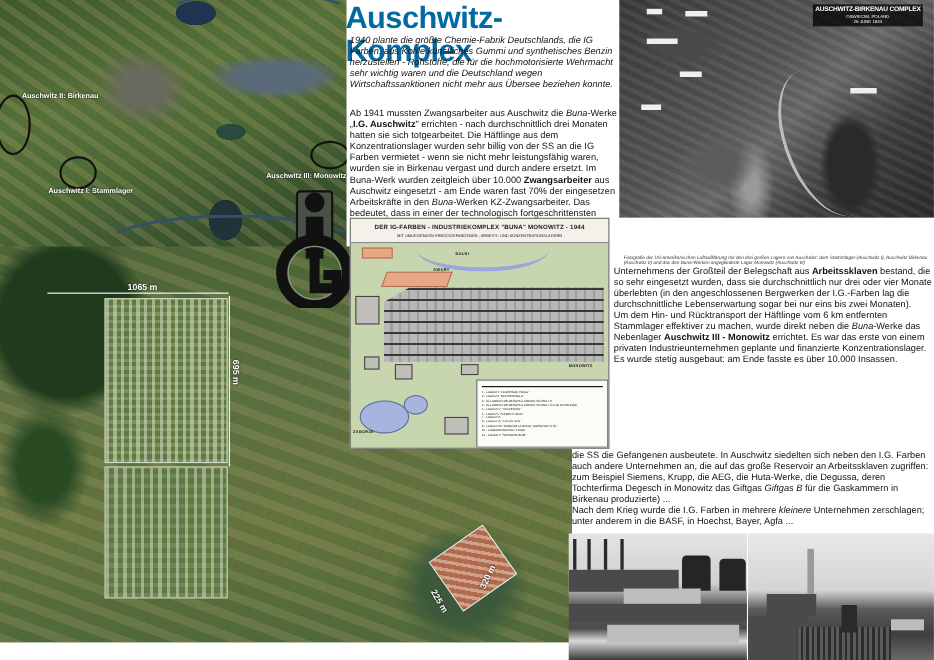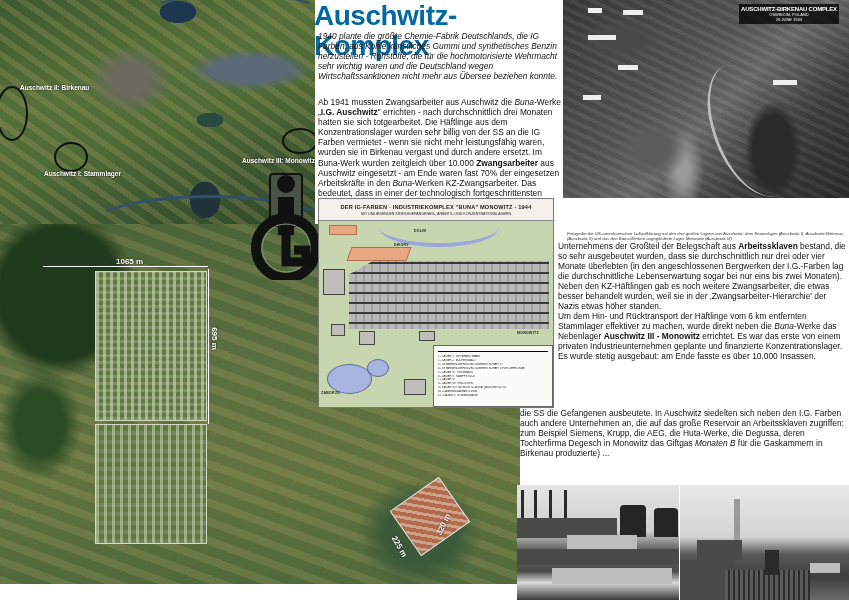--- a/index.html
+++ b/index.html
@@ -268,27 +268,27 @@
     <div class="row">6 - LAGER V "KAMPFSTÜCK"</div>
     <div class="row">7 - LAGER VI</div>
     <div class="row">8 - LAGER VII "FELDSTEIN"</div>
     <div class="row">9 - LAGER VIII "MONOWITZ-BUNA" (AUSCHWITZ III)</div>
     <div class="row">10 - LAGERBUNA-HÄFTLINGE</div>
     <div class="row">11 - LAGER X "SONNENDAUM"</div>
   </div>
 </div>
 
 <div id="para3" class="abs">
-  <div><span>Unternehmens der Großteil der Belegschaft aus </span><b>Arbeitssklaven</b><span> bestand, die so sehr ausgebeutet wurden, dass sie durchschnittlich nur drei oder vier Monate überlebten (in den angeschlossenen Bergwerken der I.G.-Farben lag die durchschnittliche Lebenserwartung sogar bei nur eins bis zwei Monaten).</span></div>
-  <div>Neben den KZ-Häftlingen gab es noch weitere Zwangsarbeiter, die etwas besser behandelt wurden, weil sie in der ‚Zwangsarbeiter-Hierarchie' der Nazis etwas höher standen.</div>
+  <div><span>Unternehmens der Großteil der Belegschaft aus </span><b>Arbeitssklaven</b><span> bestand, die so sehr eingesetzt wurden, dass sie durchschnittlich nur drei oder vier Monate überlebten (in den angeschlossenen Bergwerken der I.G.-Farben lag die durchschnittliche Lebenserwartung sogar bei nur eins bis zwei Monaten).</span></div>
   <div><span>Um dem Hin- und Rücktransport der Häftlinge vom 6 km entfernten Stammlager effektiver zu machen, wurde direkt neben die </span><i>Buna</i><span>-Werke das Nebenlager </span><b>Auschwitz III - Monowitz</b><span> errichtet. Es war das erste von einem privaten Industrieunternehmen geplante und finanzierte Konzentrationslager. Es wurde stetig ausgebaut: am Ende fasste es über 10.000 Insassen.</span></div>
 </div>
 
 <div id="para4" class="abs">
-  <div><span>die SS die Gefangenen ausbeutete. In Auschwitz siedelten sich neben den I.G. Farben auch andere Unternehmen an, die auf das große Reservoir an Arbeitssklaven zugriffen: zum Beispiel Siemens, Krupp, die AEG, die Huta-Werke, die Degussa, deren Tochterfirma Degesch in Monowitz das Giftgas </span><i>Monaten B</i><span> für die Gaskammern in Birkenau produzierte) ...</span></div>
+  <div><span>die SS die Gefangenen ausbeutete. In Auschwitz siedelten sich neben den I.G. Farben auch andere Unternehmen an, die auf das große Reservoir an Arbeitssklaven zugriffen: zum Beispiel Siemens, Krupp, die AEG, die Huta-Werke, die Degussa, deren Tochterfirma Degesch in Monowitz das Giftgas </span><i>Giftgas B</i><span> für die Gaskammern in Birkenau produzierte) ...</span></div>
+  <div><span>Nach dem Krieg wurde die I.G. Farben in mehrere </span><i>kleinere</i><span> Unternehmen zerschlagen; unter anderem in die BASF, in Hoechst, Bayer, Agfa ...</span></div>
 </div>
 
 <div id="photo1" class="abs">
   <div class="stack" style="left:4px; top:5px; width:3px; height:28px;"></div>
   <div class="stack" style="left:17px; top:5px; width:3px; height:28px;"></div>
   <div class="stack" style="left:32px; top:5px; width:3px; height:28px;"></div>
   <div class="stack" style="left:47px; top:5px; width:3px; height:28px;"></div>
   <div class="tank" style="left:103px; top:20px; width:26px; height:32px;"></div>
   <div class="tank" style="left:137px; top:23px; width:24px; height:29px;"></div>
   <div class="bldg" style="left:0; top:33px; width:100px; height:20px;"></div>

